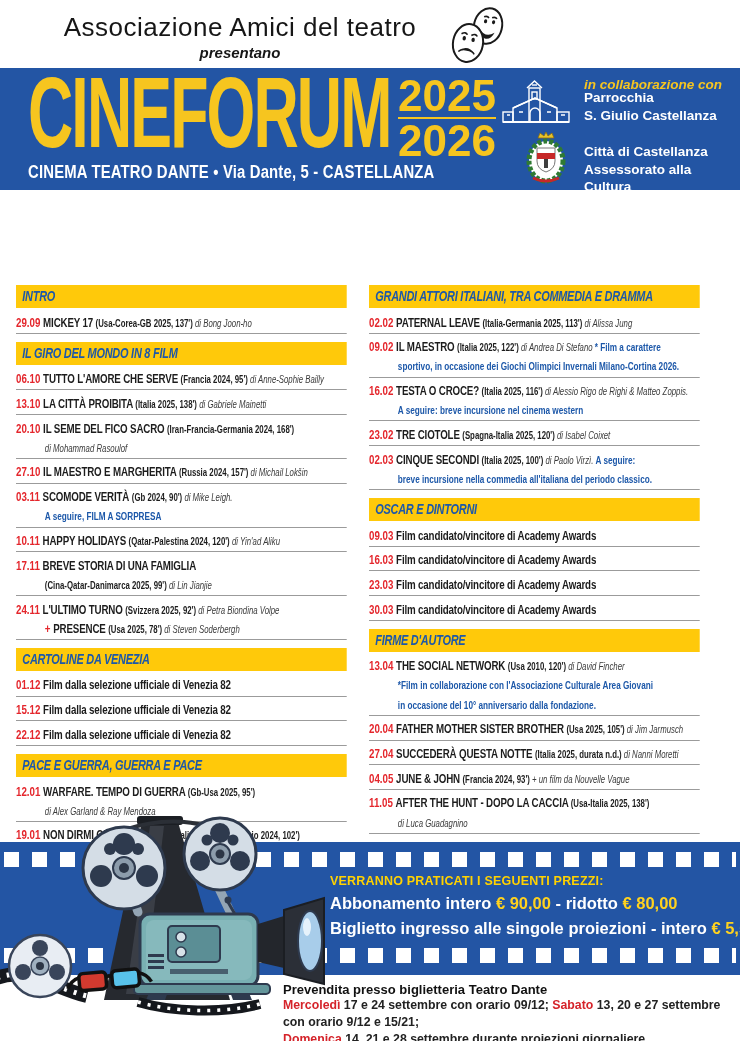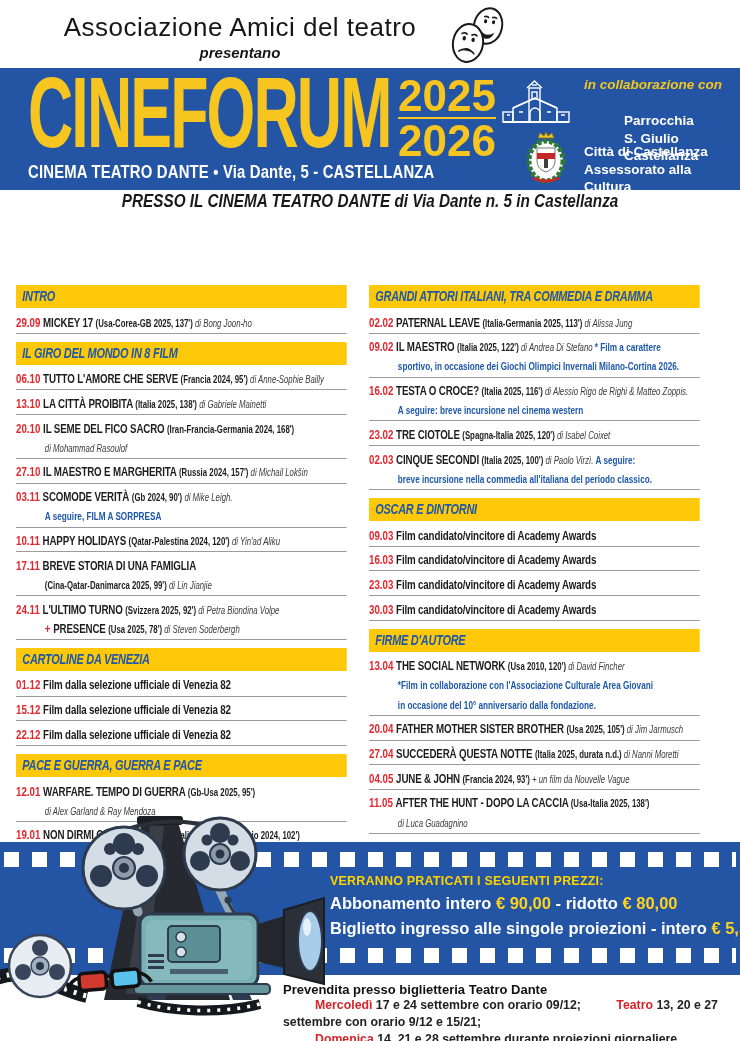--- a/index.html
+++ b/index.html
@@ -12,21 +12,21 @@
   .masks{position:absolute;left:441px;top:4px;}
   
   .banner{position:absolute;top:68px;left:0;width:740px;height:122px;background:#2355a4;color:#fff;}
   .cineforum{position:absolute;left:28px;top:-6px;font-size:98px;font-weight:bold;line-height:1;color:#f6c51f;
              letter-spacing:-3px;white-space:nowrap;transform:scale(0.64,1.02);transform-origin:0 0;}
   .years{position:absolute;left:394px;top:7px;width:106px;text-align:center;color:#f6c51f;font-weight:bold;font-size:44px;line-height:.94;}
   .years .sep{height:2px;background:#f6c51f;margin:1px 4px;}
   .venue{position:absolute;left:28px;bottom:7px;font-weight:bold;font-size:17.5px;letter-spacing:.2px;color:#fff;
          white-space:nowrap;transform:scaleX(0.85);transform-origin:0 0;}
   .collab-label{position:absolute;left:584px;top:9px;color:#f6c51f;font-style:italic;font-weight:bold;font-size:13.5px;text-align:right;}
-  .collab1{position:absolute;left:584px;top:44px;font-weight:bold;font-size:13.5px;line-height:1.3;margin-left:40px;}
+  .collab1{position:absolute;left:584px;top:21px;font-weight:bold;font-size:13.5px;line-height:1.3;}
   .collab2{position:absolute;left:584px;top:75px;font-weight:bold;font-size:13.5px;line-height:1.3;}
   .church{position:absolute;left:499px;top:12px;}
   .crest{position:absolute;left:523px;top:64px;}
   
   .headline{position:absolute;top:190px;left:0;width:740px;height:95px;text-align:center;}
   .condense{display:inline-block;white-space:nowrap;transform:scaleX(0.85);transform-origin:center;}
   .condense2{display:inline-block;white-space:nowrap;transform:scaleX(0.8);transform-origin:center;}
   .h-title{font-size:35px;font-weight:bold;color:#2054a8;letter-spacing:-.5px;line-height:1.12;margin-top:2px;}
   .h-sub{font-size:18px;font-weight:bold;font-style:italic;color:#191919;margin-top:1px;}
   .h-intro{font-size:16.5px;font-weight:bold;color:#191919;margin-top:4px;}
@@ -59,21 +59,21 @@
   .prices-label{color:#ffd200;font-weight:bold;font-size:12.5px;letter-spacing:.2px;}
   .price-line{font-weight:bold;font-size:16.5px;margin-top:6px;white-space:nowrap;}
   .sg-w{color:#fff;}
   .sg-y{color:#ffd21e;}
   
   .footer{position:absolute;top:975px;left:0;width:740px;height:66px;background:#fff;}
   .footer-inner{padding:7px 8px 0 283px;}
   .footer-title{font-weight:bold;font-size:13px;color:#111;}
   .footer-line{font-weight:bold;font-size:12.3px;color:#222;line-height:1.38;}
   .sg-k{color:#222;}
-  .sg-rd{color:#d5232a;font-weight:bold;margin-left:32px;}
+  .sg-rd{color:#d5232a;font-weight:bold;}
 </style>
 </head>
 <body>
 
 <div class="poster">
 
   <div class="top-header">
     <div class="assoc">Associazione Amici del teatro</div>
     <div class="presentano">presentano</div>
     <span class="masks">
@@ -135,21 +135,20 @@
       <div>Parrocchia</div>
       <div>S. Giulio Castellanza</div>
     </div>
     <div class="collab2">
       <div>Città di Castellanza</div>
       <div>Assessorato alla Cultura</div>
     </div>
   </div>
 
   <div class="headline">
-    <div class="h-sub"><span class="condense">PRESSO IL CINEMA TEATRO DANTE di Via Dante n. 5 in Castellanza</span></div>
   </div>
 
   <div class="program">
     <div class="pcol">
         <div class="squeeze">
           <div class="sec-bar">INTRO</div>
           <div class="fitem">
             <div class="fline"><span class="sg-d">29.09 </span><span class="sg-t">MICKEY 17 </span><span class="sg-m">(Usa-Corea-GB 2025, 137') </span><span class="sg-c">di Bong Joon-ho</span></div>
           </div>
           <div class="sec-bar">IL GIRO DEL MONDO IN 8 FILM</div>
@@ -331,18 +330,18 @@
     <div class="prices">
       <div class="prices-label">VERRANNO PRATICATI I SEGUENTI PREZZI:</div>
       <div class="price-line"><span class="sg-w">Abbonamento intero </span><span class="sg-y">€ 90,00</span><span class="sg-w"> - ridotto </span><span class="sg-y">€ 80,00</span></div>
       <div class="price-line"><span class="sg-w">Biglietto ingresso alle singole proiezioni - intero </span><span class="sg-y">€ 5,50</span></div>
     </div>
   </div>
 
   <div class="footer">
     <div class="footer-inner">
       <div class="footer-title">Prevendita presso biglietteria Teatro Dante</div>
-      <div class="footer-line"><span class="sg-rd">Mercoledì</span><span class="sg-k"> 17 e 24 settembre con orario 09/12; </span><span class="sg-rd">Teatro</span><span class="sg-k"> 13, 20 e 27 settembre con orario 9/12 e 15/21;</span></div>
+      <div class="footer-line"><span class="sg-rd">Mercoledì</span><span class="sg-k"> 17 e 24 settembre con orario 09/12; </span><span class="sg-rd">Sabato</span><span class="sg-k"> 13, 20 e 27 settembre con orario 9/12 e 15/21;</span></div>
       <div class="footer-line"><span class="sg-rd">Domenica</span><span class="sg-k"> 14, 21 e 28 settembre durante proiezioni giornaliere.</span></div>
     </div>
   </div>
 
 </div>
 
 </body></html>

